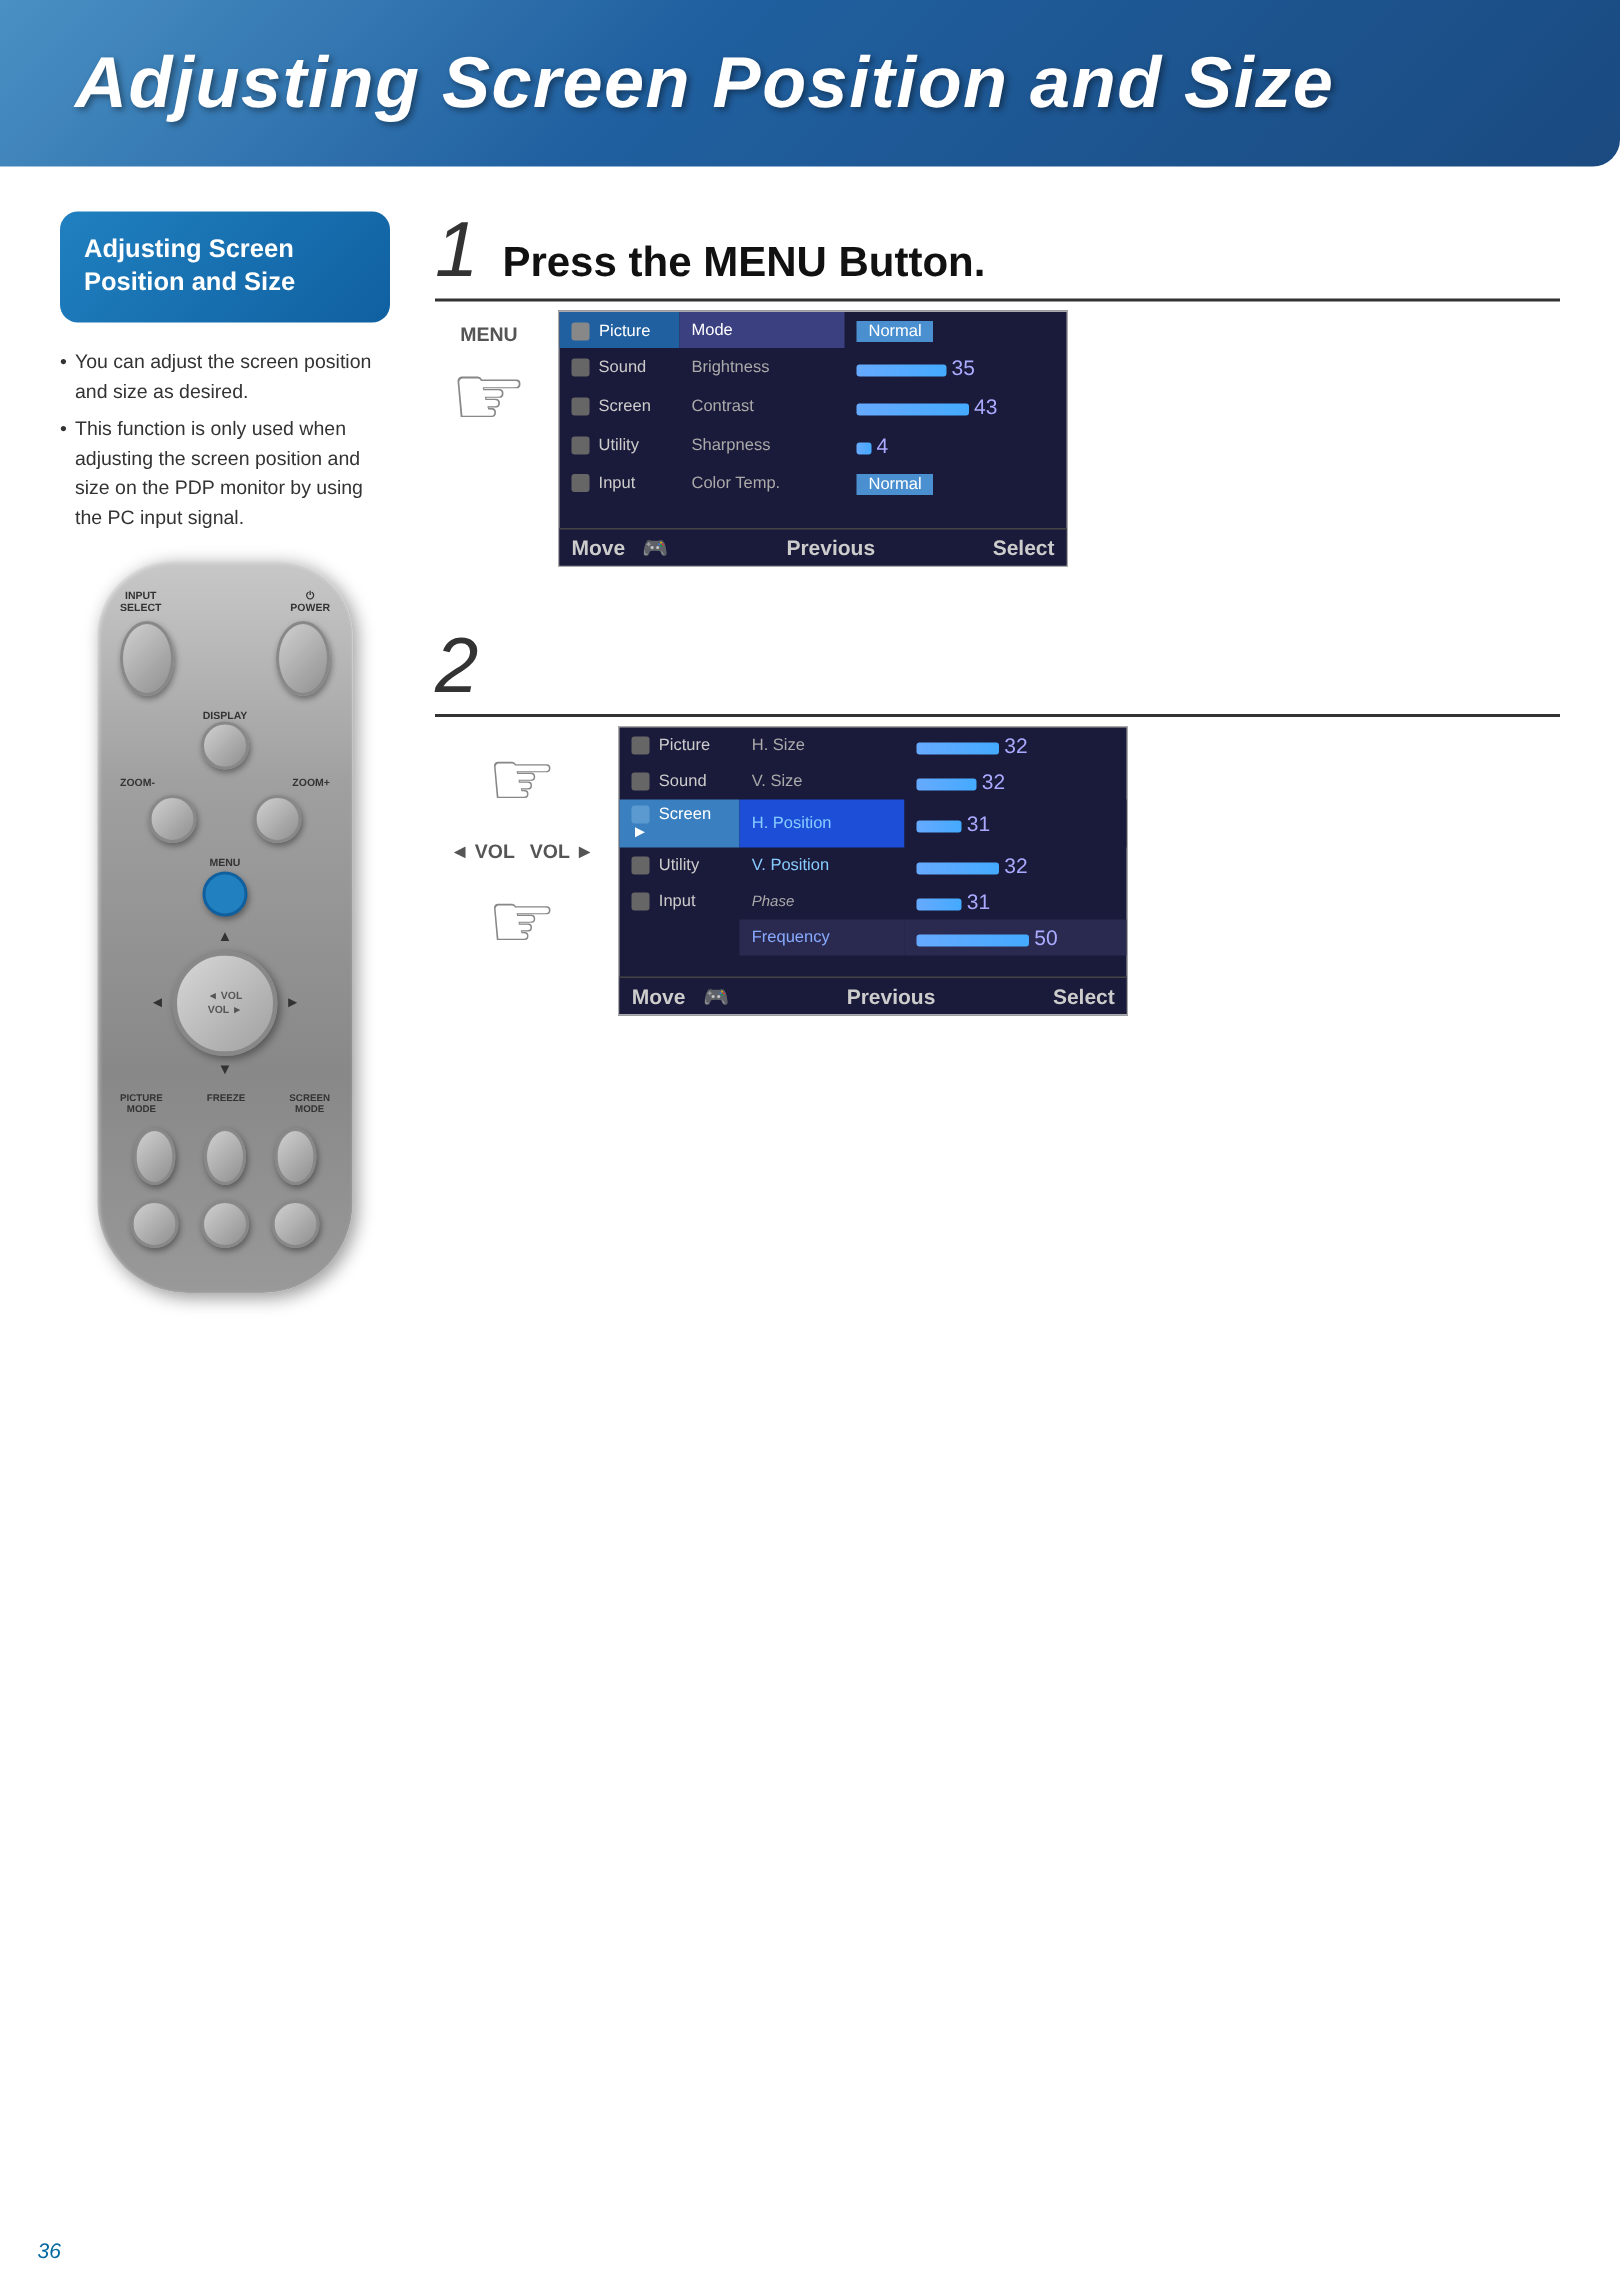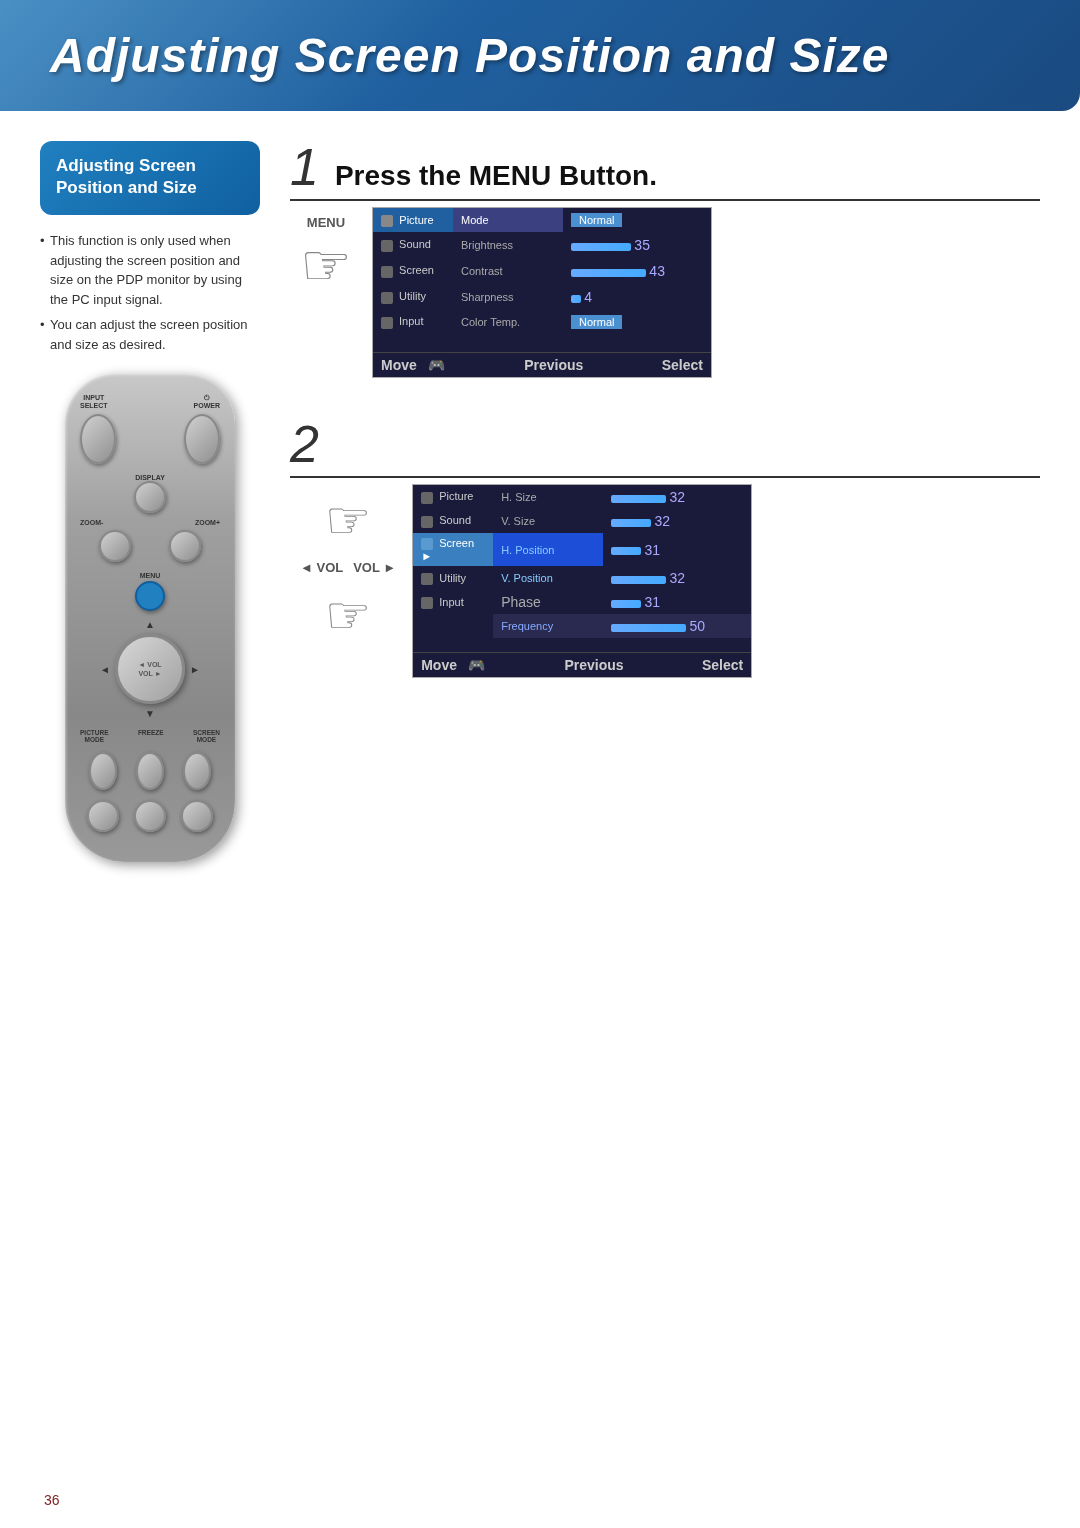--- a/index.html
+++ b/index.html
@@ -342,23 +342,24 @@
     .step2-body {
       display: flex;
       gap: 16px;
       align-items: flex-start;
       padding-left: 10px;
     }
 
     .page-number {
       position: absolute;
       bottom: 20px;
-      left: 44px;
+      left: 25px;
       font-size: 14px;
-      color: #7f1d1d;
+      color: #0369a1;
+      font-style: italic;
     }
 
     .highlight-normal {
       background: #4a90d0;
       color: #fff;
       padding: 1px 8px;
       font-size: 11px;
     }
     .highlight-normal2 {
       background: #4a90d0;
@@ -416,22 +417,22 @@
 
 <div class="content-area">
 
   <div class="left-col">
 
     <div class="info-box">
       <h3>Adjusting Screen Position and Size</h3>
     </div>
 
     <ul class="bullet-list">
+      <li>You can adjust the screen position and size as desired.</li>
       <li>This function is only used when adjusting the screen position and size on the PDP monitor by using the PC input signal.</li>
-      <li>You can adjust the screen position and size as desired.</li>
     </ul>
 
     <div class="remote-wrapper">
       <div class="remote">
 
         <div class="remote-top-labels">
           <div class="remote-label">INPUT<br>SELECT</div>
           <div class="remote-label">⏻<br>POWER</div>
         </div>
         <div class="remote-btn-row">
@@ -636,21 +637,21 @@
               <td>
                 <span class="progress-bar" style="width:55px;"></span>
                 <span class="menu-value"> 32</span>
               </td>
             </tr>
             <tr>
               <td style="color:#ccc;font-size:11px;">
                 <span style="background:#666;display:inline-block;width:12px;height:12px;border-radius:2px;vertical-align:middle;margin-right:3px;"></span>
                 Input
               </td>
-              <td style="color:#aaa;font-size:14px;">Phase</td>
+              <td style="color:#aaa;font-size:10px;font-style:italic;">Phase</td>
               <td>
                 <span class="progress-bar" style="width:30px;"></span>
                 <span class="menu-value"> 31</span>
               </td>
             </tr>
             <tr>
               <td style="font-size:11px;"></td>
               <td style="color:#88aaff;font-size:11px;background:#2a2a50;">Frequency</td>
               <td style="background:#2a2a50;">
                 <span class="progress-bar" style="width:75px;"></span>

